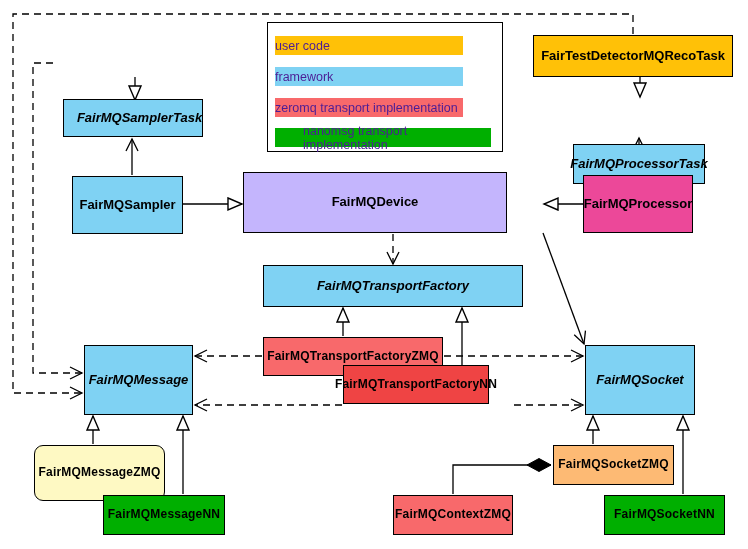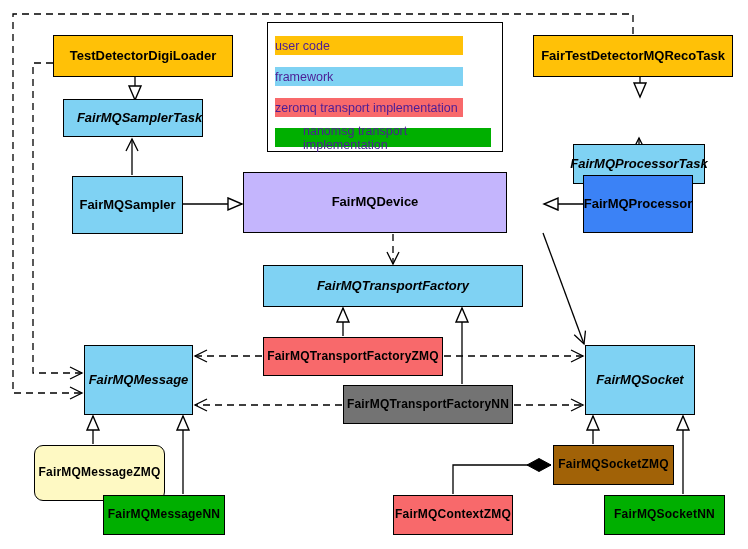--- a/index.html
+++ b/index.html
@@ -63,63 +63,60 @@
     <line x1="262" y1="356" x2="195" y2="356" stroke="#000" stroke-width="1.3" stroke-dasharray="7 5" marker-end="url(#vee)"></line>
     <line x1="444" y1="356" x2="583" y2="356" stroke="#000" stroke-width="1.3" stroke-dasharray="7 5" marker-end="url(#vee)"></line>
     <line x1="342" y1="405" x2="195" y2="405" stroke="#000" stroke-width="1.3" stroke-dasharray="7 5" marker-end="url(#vee)"></line>
     <line x1="514" y1="405" x2="583" y2="405" stroke="#000" stroke-width="1.3" stroke-dasharray="7 5" marker-end="url(#vee)"></line>
     <polyline points="53,63 33,63 33,373 82,373" fill="none" stroke="#000" stroke-width="1.3" stroke-dasharray="7 5" marker-end="url(#vee)"></polyline>
     <polyline points="633,34 633,14 13,14 13,393 82,393" fill="none" stroke="#000" stroke-width="1.3" stroke-dasharray="7 5" marker-end="url(#vee)"></polyline>
 
     <polyline points="453,494 453,465 551,465" fill="none" stroke="#000" stroke-width="1.3" marker-end="url(#diamondf)"></polyline>
   </svg>
 
-  <div class="node" style="left: 53px; top: 35px; width: 180px; height: 42px; background-color: rgb(255, 193, 7);">
-    <span>TestDetectorDigiLoader</span>
-  </div>
   <div class="node abstract" style="left: 63px; top: 99px; width: 140px; height: 38px; background-color: rgb(127, 210, 243); padding-left: 15px;">
     <span>FairMQSamplerTask</span>
   </div>
   <div class="node" style="left: 72px; top: 176px; width: 111px; height: 58px; background-color: rgb(127, 210, 243);">
     <span>FairMQSampler</span>
   </div>
   <div class="node" style="left: 243px; top: 172px; width: 264px; height: 61px; background-color: #c4b5fd;">
     <span>FairMQDevice</span>
   </div>
   <div class="node" style="left: 533px; top: 35px; width: 200px; height: 42px; background-color: rgb(255, 193, 7);">
     <span>FairTestDetectorMQRecoTask</span>
   </div>
   <div class="node abstract" style="left: 573px; top: 96px; width: 132px; height: 40px; background-color: rgb(127, 210, 243); margin-top: 48px;">
     <span>FairMQProcessorTask</span>
   </div>
-  <div class="node" style="left: 583px; top: 175px; width: 110px; height: 58px; background-color: #3b82f6;">
+  <div class="node" style="left: 583px; top: 175px; width: 110px; height: 58px; background-color: #ec4899;">
     <span>FairMQProcessor</span>
   </div>
   <div class="node abstract" style="left: 263px; top: 265px; width: 260px; height: 42px; background-color: rgb(127, 210, 243);">
     <span>FairMQTransportFactory</span>
   </div>
   <div class="node tight" style="left: 263px; top: 337px; width: 180px; height: 39px; background-color: rgb(248, 105, 107);">
     <span>FairMQTransportFactoryZMQ</span>
   </div>
-  <div class="node tight" style="left: 343px; top: 385px; width: 170px; height: 39px; background-color: #737373;">
+  <div class="node tight" style="left: 343px; top: 365px; width: 146px; height: 39px; background-color: #ef4444;">
     <span>FairMQTransportFactoryNN</span>
   </div>
   <div class="node abstract" style="left: 84px; top: 345px; width: 109px; height: 70px; background-color: rgb(127, 210, 243);">
     <span>FairMQMessage</span>
   </div>
   <div class="node tight" style="left: 34px; top: 445px; width: 131px; height: 56px; background-color: #fef9c3; border-radius: 9px;">
     <span>FairMQMessageZMQ</span>
   </div>
   <div class="node tight" style="left: 103px; top: 495px; width: 122px; height: 40px; background-color: rgb(0, 175, 0);">
     <span>FairMQMessageNN</span>
   </div>
   <div class="node abstract" style="left: 585px; top: 345px; width: 110px; height: 70px; background-color: rgb(127, 210, 243);">
     <span>FairMQSocket</span>
   </div>
-  <div class="node tight" style="left: 553px; top: 445px; width: 121px; height: 40px; background-color: #a16207;">
+  <div class="node tight" style="left: 553px; top: 445px; width: 121px; height: 40px; background-color: #fdba74;">
     <span>FairMQSocketZMQ</span>
   </div>
   <div class="node tight" style="left: 604px; top: 495px; width: 121px; height: 40px; background-color: rgb(0, 175, 0);">
     <span>FairMQSocketNN</span>
   </div>
   <div class="node tight" style="left: 393px; top: 495px; width: 120px; height: 40px; background-color: rgb(248, 105, 107);">
     <span>FairMQContextZMQ</span>
   </div>
 
   <div class="legend">

